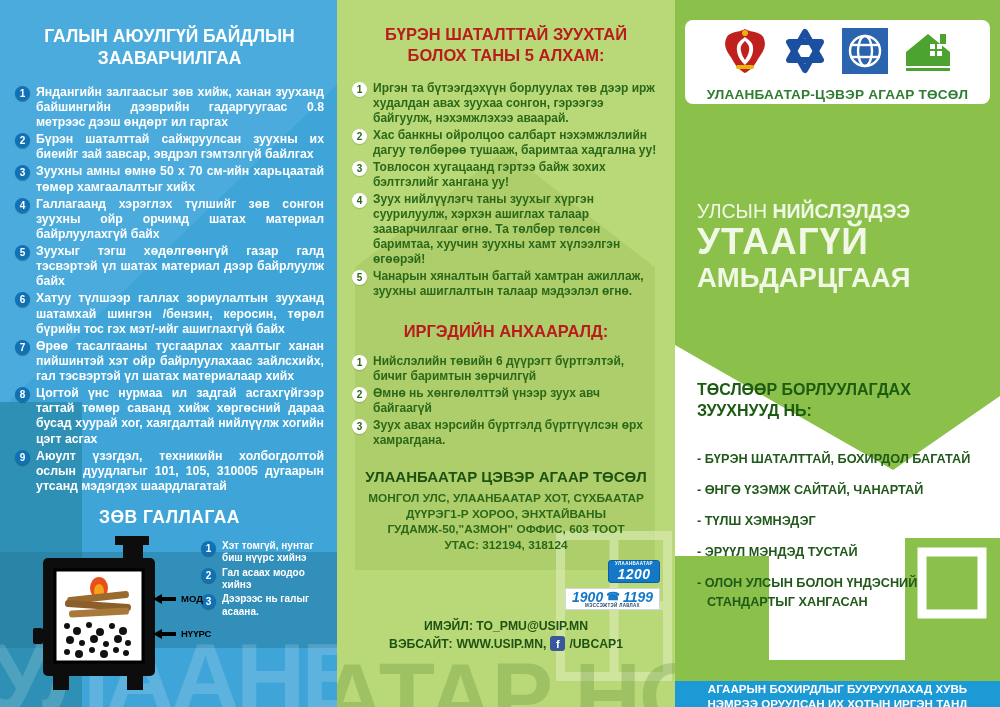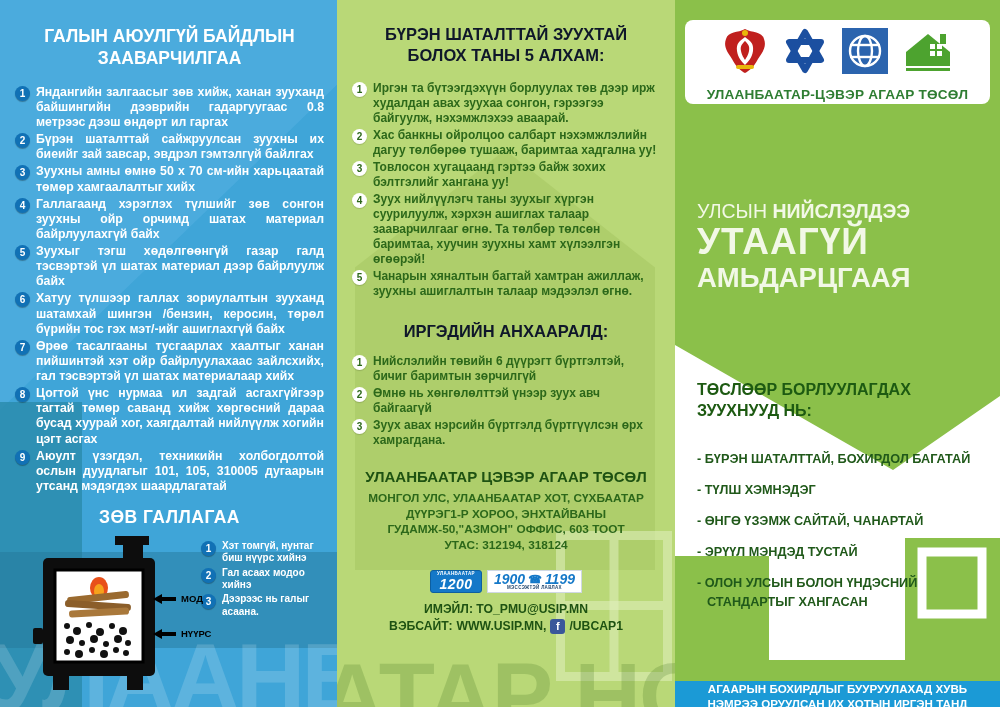--- a/index.html
+++ b/index.html
@@ -39,29 +39,29 @@
   
   .panel-mid{position:relative;width:338px;height:707px;background:var(--light-green);overflow:hidden;}
   .mp-house{position:absolute;left:18px;top:150px;width:300px;height:420px;
     background:rgba(142,175,70,.25);clip-path:polygon(50% 0,100% 28%,100% 100%,0 100%,0 28%);}
   .mp-window{position:absolute;right:3px;bottom:26px;width:116px;height:150px;border:9px solid rgba(226,240,192,.55);}
   .mp-window::before{content:"";position:absolute;left:50%;top:0;width:9px;height:100%;background:rgba(226,240,192,.55);transform:translateX(-50%);}
   .mp-window::after{content:"";position:absolute;top:46%;left:0;height:9px;width:100%;background:rgba(226,240,192,.55);}
   .mp-wm{position:absolute;left:-18px;bottom:-42px;font-size:92px;font-weight:800;letter-spacing:-2px;
     color:rgba(64,112,30,.22);white-space:nowrap;z-index:1;}
   .mp-content{position:relative;z-index:2;padding:0 15px;color:var(--dark-green);}
-  .mp-title{margin:24px 6px 14px;font-size:16.5px;font-weight:800;text-align:center;line-height:1.3;color:#0f172a;}
+  .mp-title{margin:24px 6px 14px;font-size:16.5px;font-weight:800;text-align:center;line-height:1.3;color:#b91c1c;}
   .mp-content .badge{background:#fff;color:var(--dark-green);box-shadow:0 1px 1px rgba(0,0,0,.15);}
   .mp-content .item-text{color:var(--dark-green);text-align:left;font-size:12px;line-height:1.25;}
   .mp-title2{margin:22px 6px 12px;}
   .org{margin-top:20px;text-align:center;}
   .org-name{font-size:15px;font-weight:800;line-height:1.25;color:#1E5212;}
   .org-addr{list-style:none;margin-top:4px;}
   .org-addr li{font-size:11.8px;font-weight:700;line-height:1.32;}
-  .badges-row{display:flex;justify-content:center;align-items:center;gap:5px;margin-top:17px;}
+  .badges-row{display:flex;justify-content:center;align-items:flex-end;gap:5px;margin-top:7px;flex-direction:column;}
   .b1200{background:#1478C8;border:1px solid #0d5fa0;border-radius:3px;padding:1px 6px;text-align:center;color:#fff;line-height:1;}
   .b1200-top{font-size:4.5px;font-weight:700;letter-spacing:.4px;}
   .b1200-num{font-size:14px;font-weight:800;font-style:italic;letter-spacing:.5px;}
   .b1900{background:#fff;border:1px solid #cfd8e4;padding:1px 6px;text-align:center;line-height:1;}
   .b1900-row{display:flex;align-items:center;gap:3px;color:#1478C8;font-weight:800;font-size:14px;font-style:italic;}
   .b1900-row .phone-glyph{font-size:11px;font-style:normal;}
   .b1900-sub{font-size:4.5px;font-weight:700;color:#24476e;letter-spacing:.3px;}
   .contact{margin-top:9px;text-align:center;font-size:12.2px;color:#1E5212;}
   .contact .lbl{font-weight:800;}
   .contact .val{font-weight:700;}
@@ -342,22 +342,22 @@
           <span class="thin">УЛСЫН </span><span class="bold">НИЙСЛЭЛДЭЭ</span>
         </div>
         <div class="sl-2">УТААГҮЙ</div>
         <div class="sl-3">АМЬДАРЦГААЯ</div>
       </div>
 
       <div class="rp-products">
         <div class="rp-products-title">ТӨСЛӨӨР БОРЛУУЛАГДАХ ЗУУХНУУД НЬ:</div>
         <ul class="rp-feat">
             <li>- БҮРЭН ШАТАЛТТАЙ, БОХИРДОЛ БАГАТАЙ</li>
+            <li>- ӨНГӨ ҮЗЭМЖ САЙТАЙ, ЧАНАРТАЙ</li>
             <li>- ТҮЛШ ХЭМНЭДЭГ</li>
-            <li>- ӨНГӨ ҮЗЭМЖ САЙТАЙ, ЧАНАРТАЙ</li>
             <li>- ЭРҮҮЛ МЭНДЭД ТУСТАЙ</li>
             <li>- ОЛОН УЛСЫН БОЛОН ҮНДЭСНИЙ СТАНДАРТЫГ ХАНГАСАН</li>
           </ul>
       </div>
 
       <div class="rp-footer">
         <div>АГААРЫН БОХИРДЛЫГ БУУРУУЛАХАД ХУВЬ НЭМРЭЭ ОРУУЛСАН ИХ ХОТЫН ИРГЭН ТАНД БАЯРЛАЛАА</div>
       </div>
     </div>
   </div>

